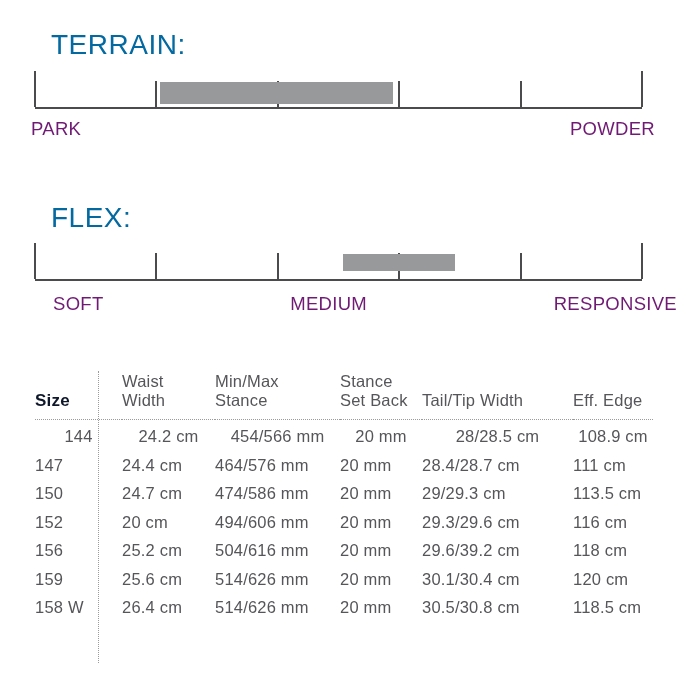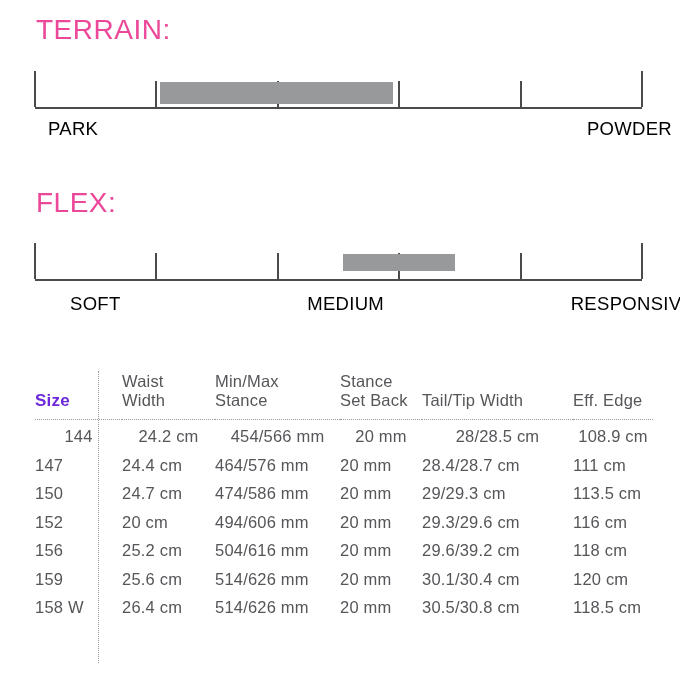--- a/index.html
+++ b/index.html
@@ -8,24 +8,24 @@
     background: #ffffff;
     font-family: "Liberation Sans", sans-serif;
     position: relative;
     overflow: hidden;
     color: #56565a;
   }
 
   
   .sec-title {
     position: absolute; left: 35px;
-    margin: 1px;
+    margin: 16px;
     font-size: 28px; font-weight: 500;
     letter-spacing: 0.5px;
-    color: #ec4899;
+    color: #0369a1;
     line-height: 30px;
     white-space: nowrap;
   }
   #terrain-title { top: 14px; }
   #flex-title    { top: 187px; }
 
   
   .scale {
     position: absolute; left: 35px; width: 607px; height: 36px;
     border-bottom: 2px solid #4b4b4d;
@@ -40,23 +40,23 @@
   .range-bar {
     position: absolute;
     background: #98999b;
     z-index: 2;
   }
   #terrain-scale .range-bar { height: 22px; bottom: 3px; }
   #flex-scale    .range-bar { height: 17px; bottom: 8px; }
 
   
   .scale-labels {
-    position: absolute; left: 48px; width: 624px;
+    position: absolute; left: 31px; width: 624px;
     display: flex; justify-content: space-between;
-    font-size: 18.5px; color: #000000;
+    font-size: 18.5px; color: #701a75;
     letter-spacing: 0.3px;
     white-space: nowrap;
   }
   #terrain-labels { top: 118px; }
   #flex-labels    { top: 293px; margin-left: 22px; }
 
   
   #table-wrap { position: absolute; left: 35px; top: 372px; width: 618px; }
   #col-divider {
     position: absolute; left: 98px; top: 371px; height: 292px;
@@ -67,21 +67,21 @@
     width: 618px;
     font-size: 16.5px; color: #56565a;
     letter-spacing: 0.2px;
   }
   th {
     font-weight: normal; text-align: left; vertical-align: bottom;
     padding: 0 0 9px 0; line-height: 19px;
     border-bottom: 1.5px dotted #9b9b9b;
   }
   th .l1 { display: block; }
-  th.size-col { font-weight: bold; color: #6d28d9; font-size: 17px; }
+  th.size-col { font-weight: bold; color: #0f172a; font-size: 17px; }
   tbody td {
     padding: 0; height: 28.5px; line-height: 28.5px;
     vertical-align: middle; white-space: nowrap;
   }
   tbody tr:first-child td { padding-top: 2px; text-align: center; }
 </style>
 </head>
 <body>
 
 <h2 class="sec-title" id="terrain-title">TERRAIN:</h2>

